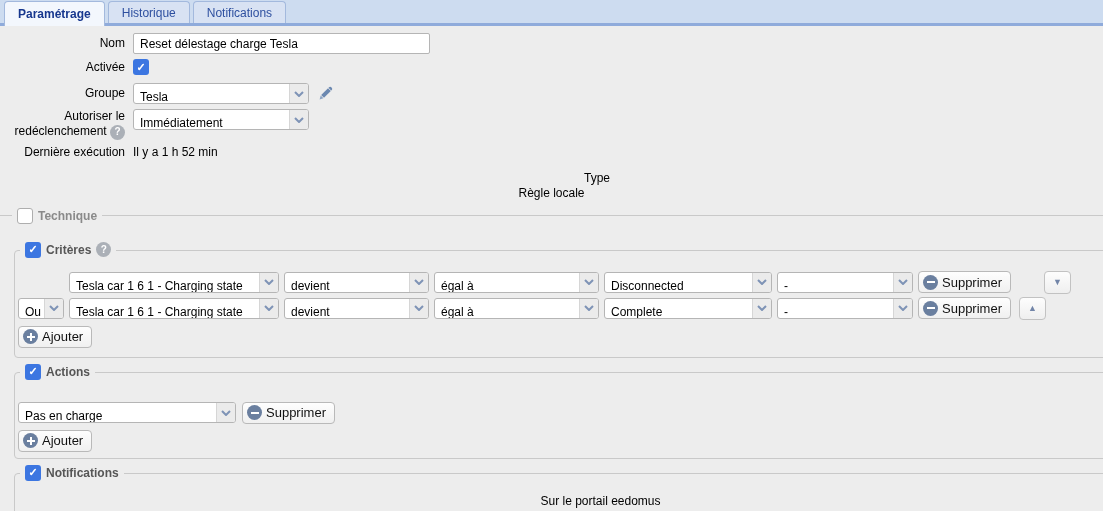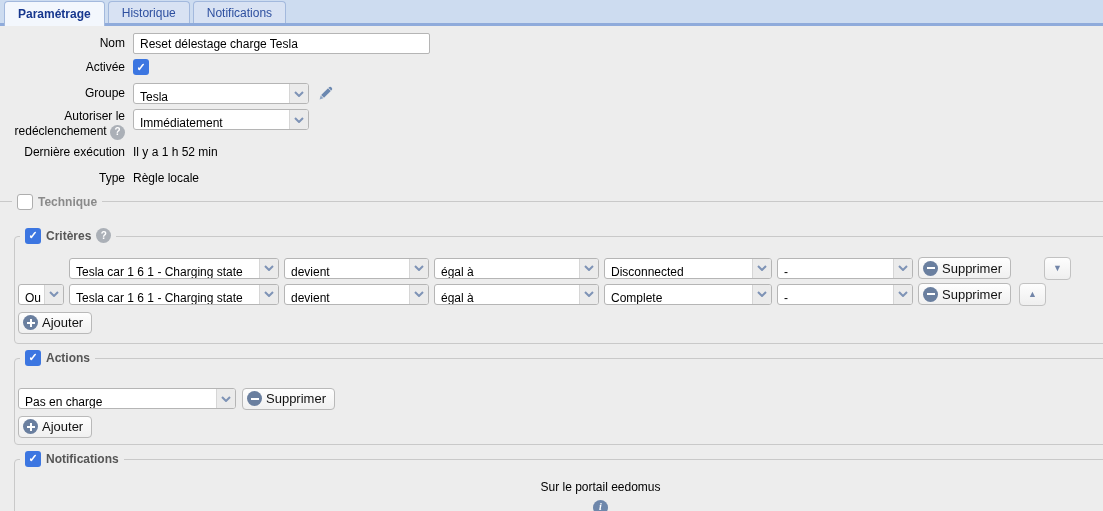--- a/index.html
+++ b/index.html
@@ -186,21 +186,21 @@
     </div>
   </div>
 
   <div class="frow" style="margin-bottom:11px;">
     <div class="flabel">Dernière exécution</div>
     <div class="fvalue">
       <span>Il y a 1 h 52 min</span>
     </div>
   </div>
 
-  <div class="frow" style="margin-bottom:0;">
+  <div class="frow" style="margin-bottom:0;flex-direction:column;">
     <div class="flabel">Type</div>
     <div class="fvalue">
       <span>Règle locale</span>
     </div>
   </div>
 
   <div class="hline">
     <div class="seg l"></div>
     <div class="legend-inner">
       <span class="cb unchecked"></span>

